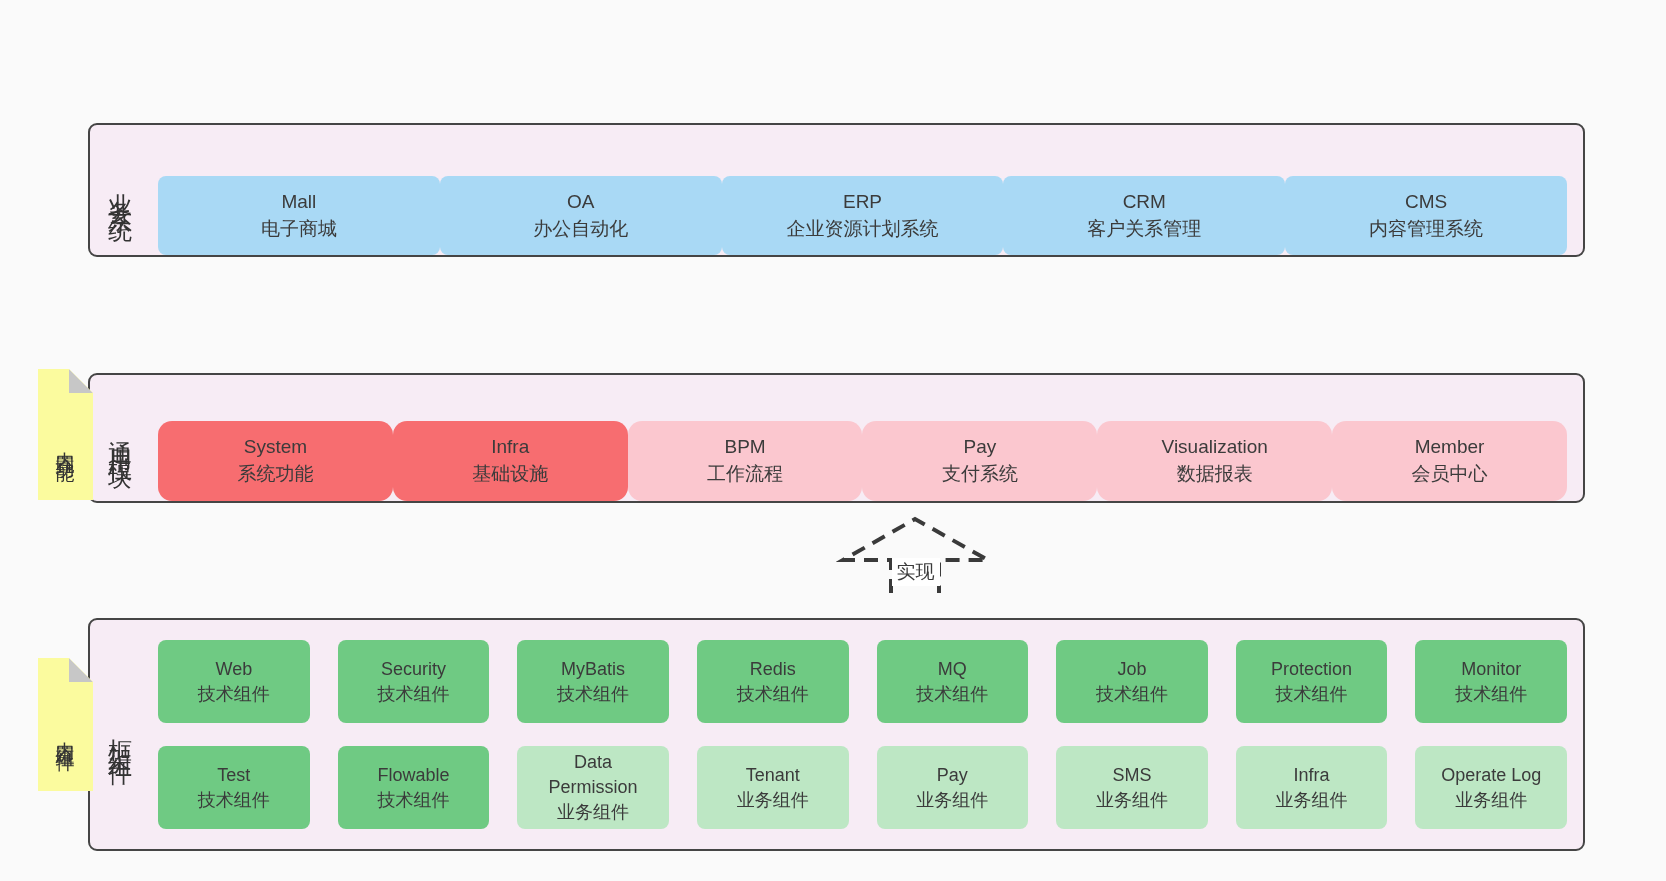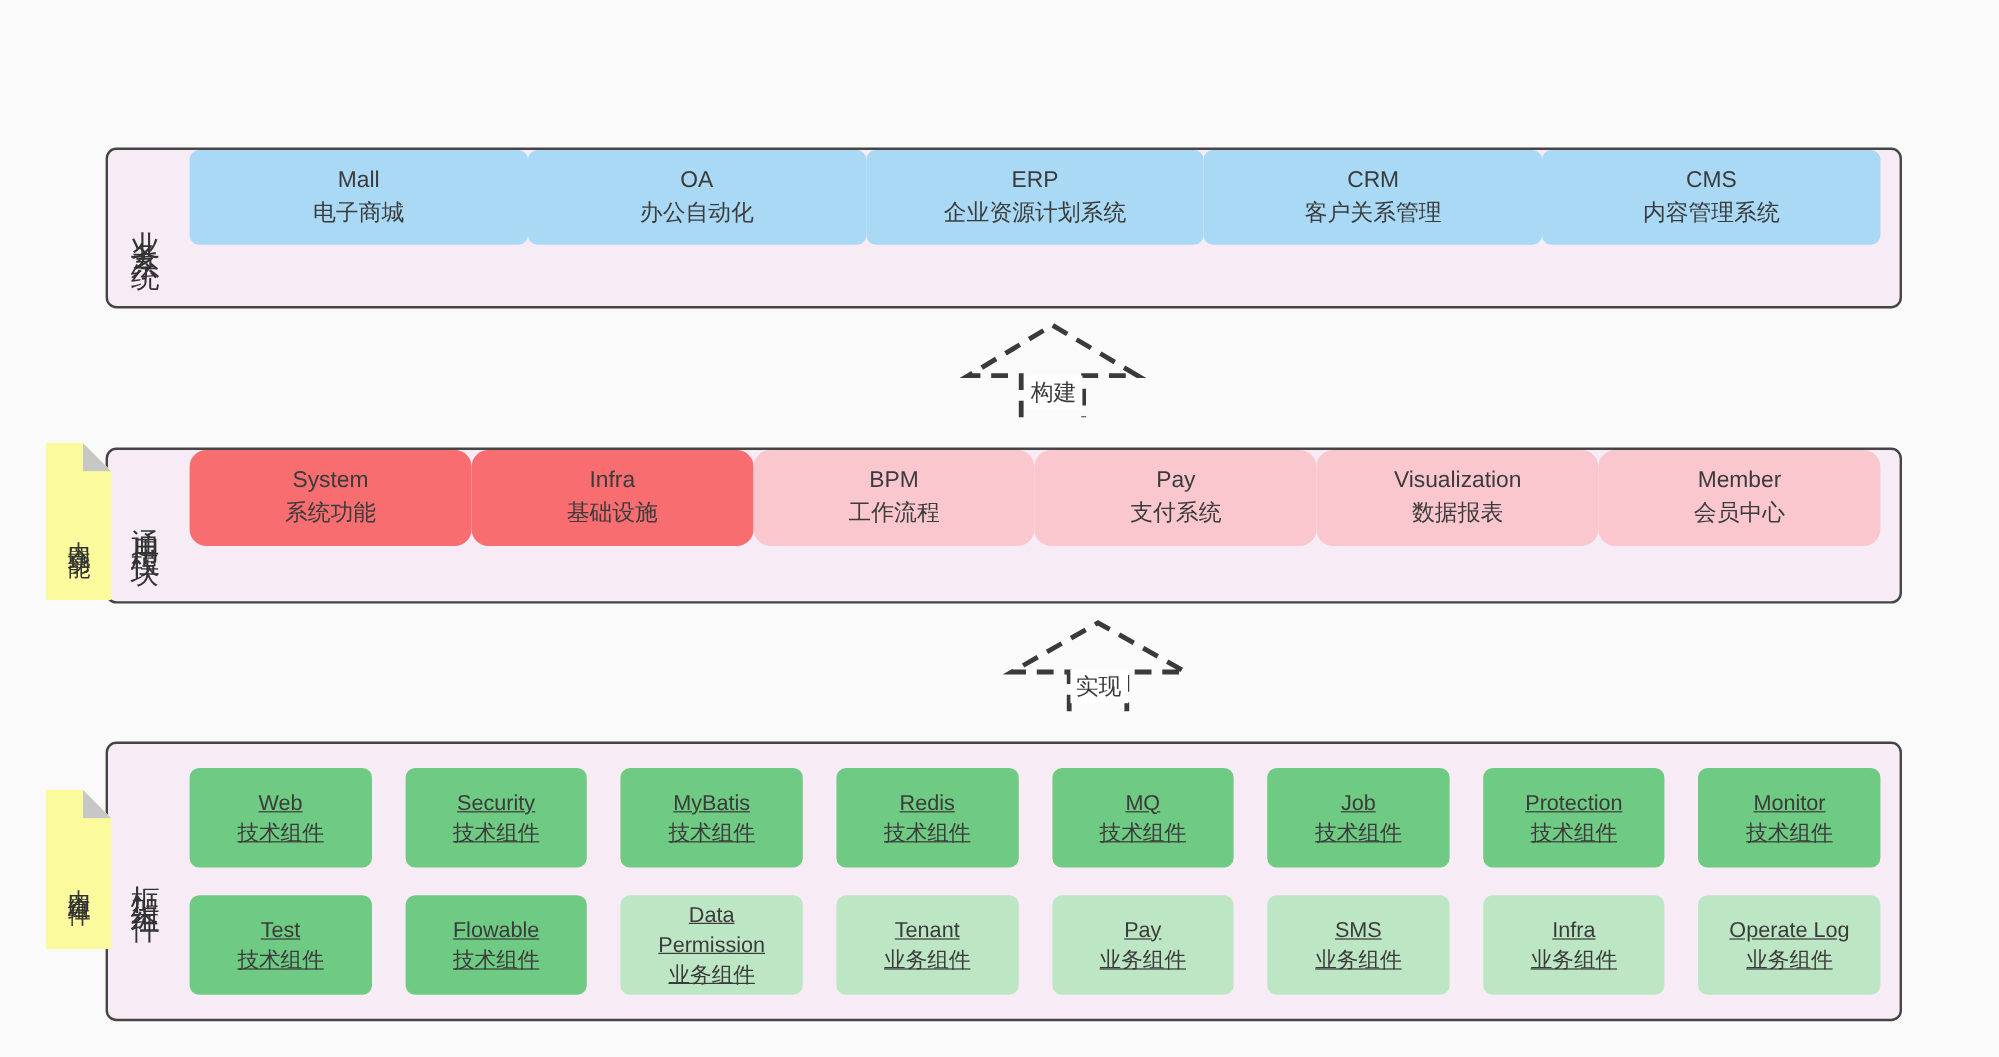--- a/index.html
+++ b/index.html
@@ -29,32 +29,32 @@
     flex: none; width: 48px; margin-left: 6px;
     display: flex; align-items: center; justify-content: center;
   }
   .layer-label span {
     writing-mode: vertical-rl; text-orientation: upright;
     font-size: 24px; letter-spacing: 8px; color: #333333;
     line-height: 1;
   }
 
   .boxes-area {
-    flex: 1; display: flex; align-items: flex-start;
+    flex: 1; display: flex; align-items: flex-end;
     padding: 0 16px 0 14px;
   }
   .boxes-area .box { flex: 1; }
   #business-boxes .box { height: 79px; }
   #modules-boxes  .box { height: 80px; border-radius: 14px; }
 
   .rows {
     flex: 1; display: flex; flex-direction: column;
     justify-content: center; gap: 23px; padding: 0 16px 0 14px;
   }
-  .boxes-row { display: flex; gap: 28px; text-decoration: underline; }
+  .boxes-row { display: flex; gap: 28px; }
   .boxes-row .box { flex: 1; height: 83px; }
 
   
   .box {
     border-radius: 8px;
     display: flex; flex-direction: column;
     align-items: center; justify-content: center;
     text-align: center;
     font-size: 19px; line-height: 1.42;
     color: var(--text, #3b3b3b);
@@ -249,26 +249,20 @@
   <div id="note-modules" class="note">
     <i class="fold"></i>
     <span class="note-text">内置功能</span>
   </div>
 
   <div id="note-components" class="note">
     <i class="fold"></i>
     <span class="note-text">内置组件</span>
   </div>
 
-  <div id="arrow-build" class="arrow">
-    <svg viewBox="0 0 156 86" width="156" height="86">
-      <path d="M51 86 V51 H7 L77 9 L148 51 H103 V86"></path>
-    </svg>
-    <div class="arrow-label">构建</div>
-  </div>
 
   <div id="arrow-implement" class="arrow">
     <svg viewBox="0 0 159 83" width="159" height="83">
       <path d="M55 83 V50 H7 L79 9 L152 50 H103 V83"></path>
     </svg>
     <div class="arrow-label">实现</div>
   </div>
 
 </div>
 

